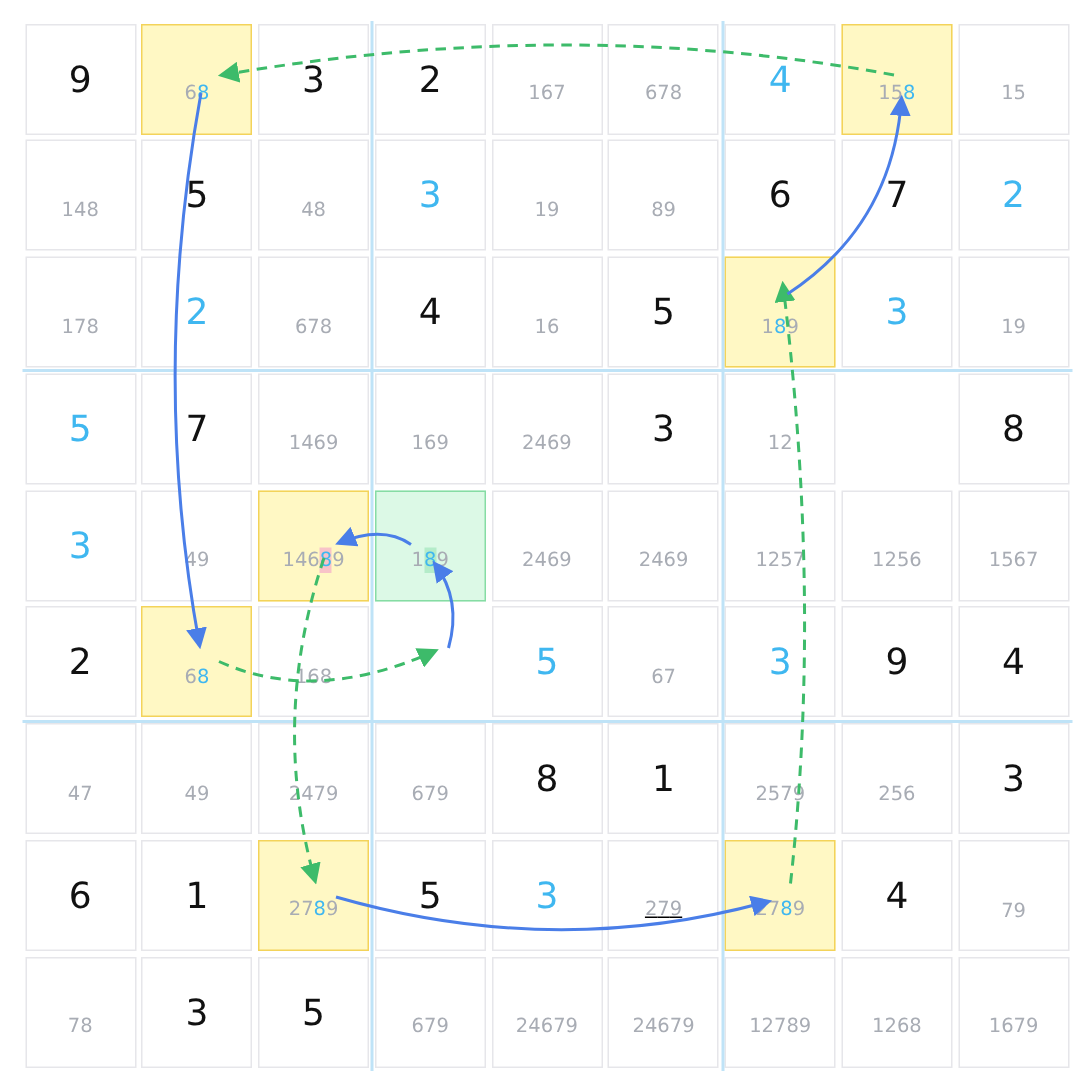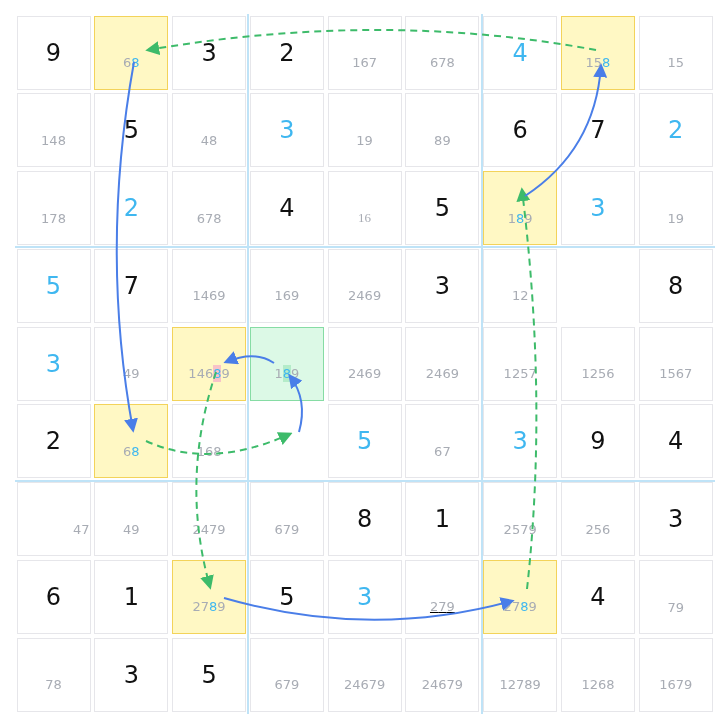--- a/index.html
+++ b/index.html
@@ -83,21 +83,21 @@
     </div>
     <div class="cell" style="left: 79.2778px; top: 157.056px;">
       <span class="val blue">2</span>
     </div>
     <div class="cell" style="left: 157.056px; top: 157.056px;">
       <span class="cands"><span class="d">6</span><span class="d">7</span><span class="d">8</span></span>
     </div>
     <div class="cell" style="left: 234.833px; top: 157.056px;">
       <span class="val">4</span>
     </div>
-    <div class="cell" style="left: 312.611px; top: 157.056px; font-family: Liberation Serif, serif;">
+    <div class="cell" style="left: 312.611px; top: 157.056px;">
       <span class="cands"><span class="d">1</span><span class="d">6</span></span>
     </div>
     <div class="cell" style="left: 390.389px; top: 157.056px;">
       <span class="val">5</span>
     </div>
     <div class="cell hl-yellow" style="left: 468.167px; top: 157.056px;">
       <span class="cands"><span class="d">1</span><span class="d blue">8</span><span class="d">9</span></span>
     </div>
     <div class="cell" style="left: 545.944px; top: 157.056px;">
       <span class="val blue">3</span>
@@ -173,21 +173,21 @@
     </div>
     <div class="cell" style="left: 468.167px; top: 390.389px;">
       <span class="val blue">3</span>
     </div>
     <div class="cell" style="left: 545.944px; top: 390.389px;">
       <span class="val">9</span>
     </div>
     <div class="cell" style="left: 623.722px; top: 390.389px;">
       <span class="val">4</span>
     </div>
-    <div class="cell" style="left: 1.5px; top: 468.167px; justify-content: flex-end;">
+    <div class="cell" style="left: 1.5px; top: 468.167px;">
       <span class="cands"><span class="d">4</span><span class="d">7</span></span>
     </div>
     <div class="cell" style="left: 79.2778px; top: 468.167px;">
       <span class="cands"><span class="d">4</span><span class="d">9</span></span>
     </div>
     <div class="cell" style="left: 157.056px; top: 468.167px;">
       <span class="cands"><span class="d">2</span><span class="d">4</span><span class="d">7</span><span class="d">9</span></span>
     </div>
     <div class="cell" style="left: 234.833px; top: 468.167px;">
       <span class="cands"><span class="d">6</span><span class="d">7</span><span class="d">9</span></span>

